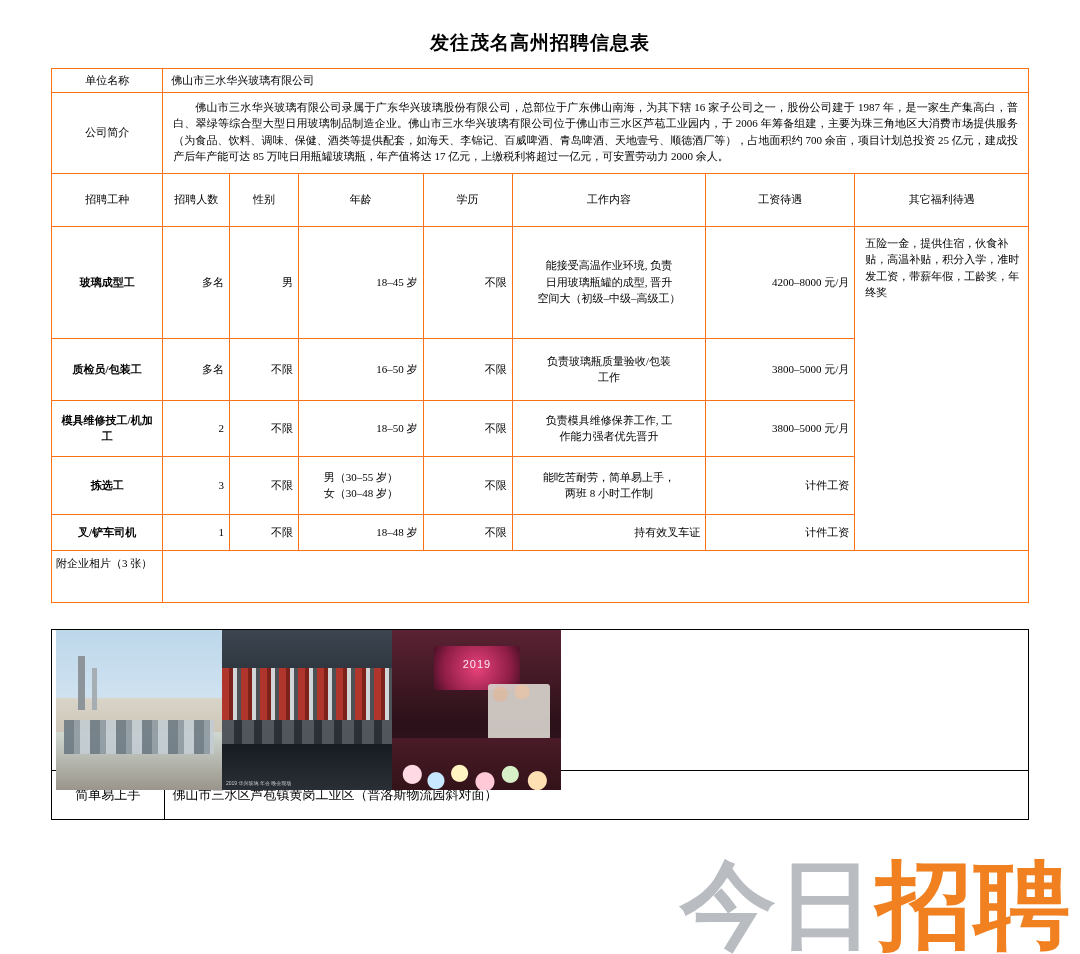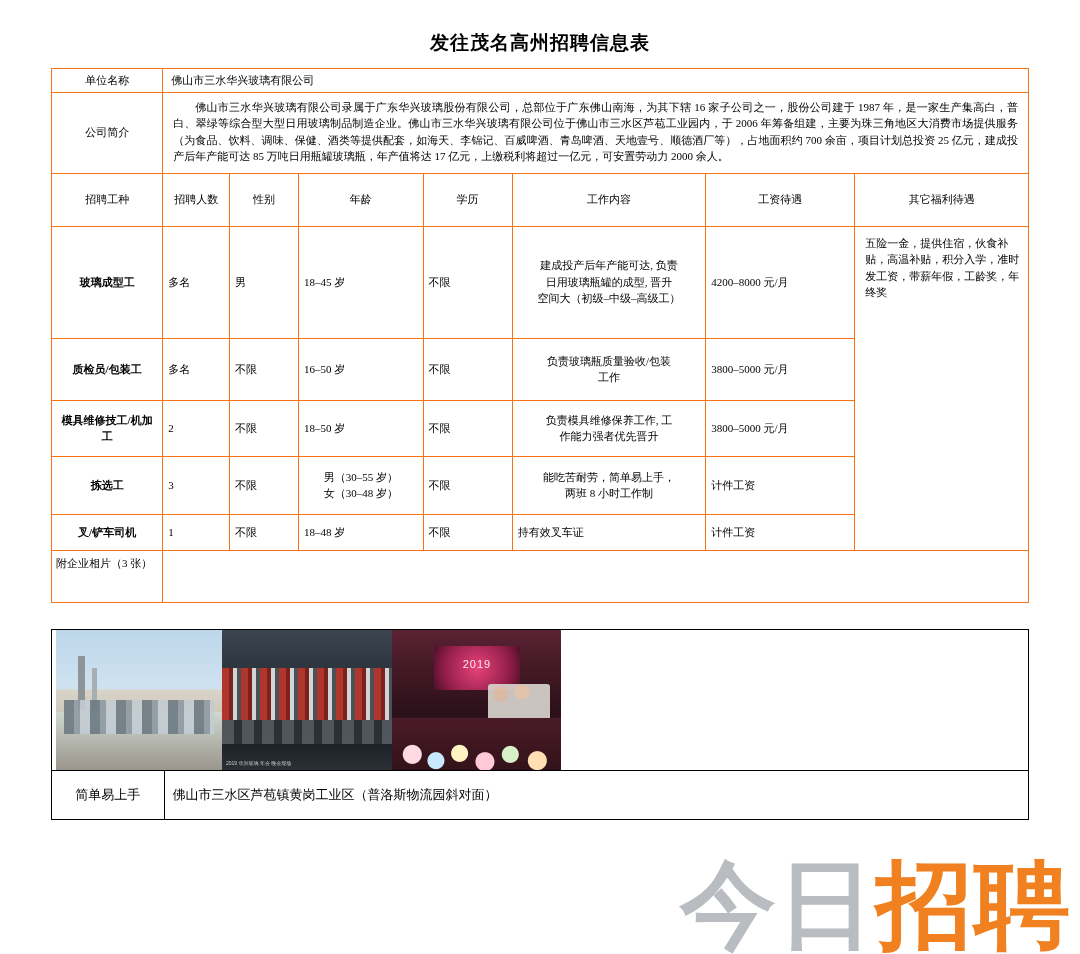--- a/index.html
+++ b/index.html
@@ -60,21 +60,21 @@
   .intro p {
     margin: 0;
     text-indent: 2em;
   }
   .hdr {
     text-align: center;
     font-size: 13.5px;
     height: 46px;
   }
   .c {
-    text-align: left;
+    text-align: right;
   }
   .job-name {
     text-align: center;
     font-size: 13.5px;
     font-weight: bold;
   }
   .multi {
     text-align: center;
     line-height: 2.0;
   }
@@ -113,21 +113,21 @@
   }
   .photo-wrap {
     display: flex;
     height: 140px;
     width: 505px;
     margin-left: 4px;
   }
   .ph {
     position: relative;
     overflow: hidden;
-    height: 140px;
+    height: 160px;
   }
   .ph1 { width: 166px; background: linear-gradient(#bdd7ea 0%, #cfe2f0 42%, #d9d4c8 43%, #b8ae9d 100%); }
   .ph1::before {
     content: "";
     position: absolute;
     left: 0; right: 0; bottom: 0; height: 58px;
     background: linear-gradient(#cfd8d0, #9a958c);
   }
   .ph1::after {
     content: "";
@@ -257,21 +257,21 @@
         <td class="hdr">其它福利待遇</td>
       </tr>
 
       <tr style="height:112px">
         <td class="job-name">玻璃成型工</td>
         <td class="c">多名</td>
         <td class="c">男</td>
         <td class="c">18–45 岁</td>
         <td class="c">不限</td>
         <td class="multi">
-          <div>建成投产后年产能可达, 负责</div>
+          <div>能接受高温作业环境, 负责</div>
           <div>日用玻璃瓶罐的成型, 晋升</div>
           <div>空间大（初级–中级–高级工）</div>
         </td>
         <td class="c">4200–8000 元/月</td>
         <td class="benefits" rowspan="5">五险一金，提供住宿，伙食补贴，高温补贴，积分入学，准时发工资，带薪年假，工龄奖，年终奖</td>
       </tr>
 
       <tr style="height:62px">
         <td class="job-name">质检员/包装工</td>
         <td class="c">多名</td>

